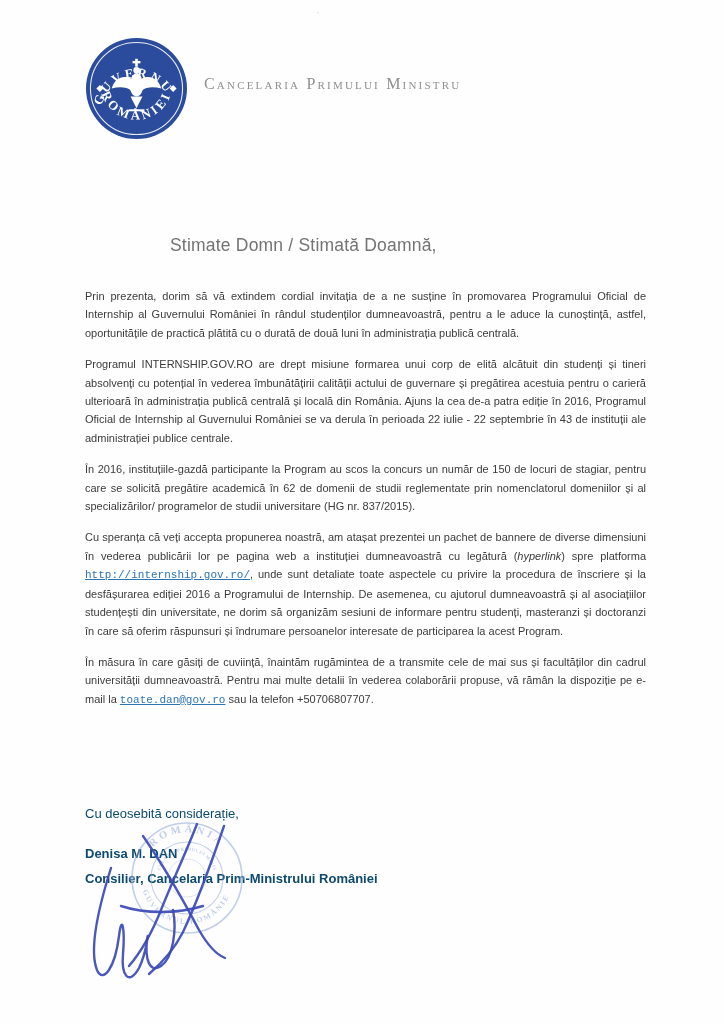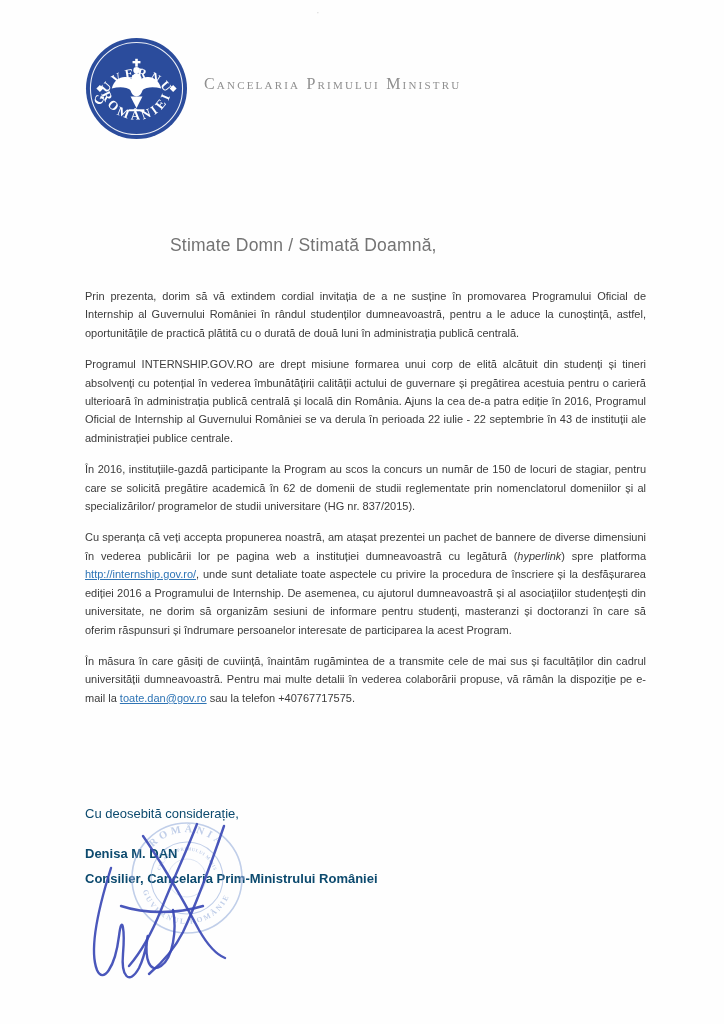--- a/index.html
+++ b/index.html
@@ -31,21 +31,21 @@
     position:absolute; left:170px; top:235px;
     font-size:17.5px; color:#737373; letter-spacing:0.2px;
   }
   .body-text {
     position:absolute; left:85px; top:287px; width:561px;
     font-size:11px; line-height:18.4px; text-align:justify;
     color:#3b3b3b;
   }
   .body-text p { margin:0 0 13px 0; }
   .italic { font-style:italic; }
-  a.link { color:#2e74b5; text-decoration:underline; cursor:pointer; }
+  a.link { color:#2e74b5; text-decoration:underline; cursor:pointer;font-family:Liberation Mono, monospace; }
   .closing, .signer-name, .signer-title {
     position:absolute; left:85px; font-size:13px; color:#0c4a6e;
   }
   .closing { top:806px; }
   .signer-name { top:846px; font-weight:bold; }
   .signer-title { top:871px; font-weight:bold; }
   
   .signature-block {
     position:absolute; left:85px; top:810px;
     width:220px; height:200px; pointer-events:none;
@@ -93,21 +93,21 @@
     <div class="agency">Cancelaria Primului Ministru</div>
   </header>
 
   <div class="salutation">Stimate Domn / Stimată Doamnă,</div>
 
   <div class="body-text">
       <p><span>Prin prezenta, dorim să vă extindem cordial invitația de a ne susține în promovarea Programului Oficial de Internship al Guvernului României în rândul studenților dumneavoastră, pentru a le aduce la cunoștință, astfel, oportunitățile de practică plătită cu o durată de două luni în administrația publică centrală.</span></p>
       <p><span>Programul INTERNSHIP.GOV.RO are drept misiune formarea unui corp de elită alcătuit din studenți și tineri absolvenți cu potențial în vederea îmbunătățirii calității actului de guvernare și pregătirea acestuia pentru o carieră ulterioară în administrația publică centrală și locală din România. Ajuns la cea de-a patra ediție în 2016, Programul Oficial de Internship al Guvernului României se va derula în perioada 22 iulie - 22 septembrie în 43 de instituții ale administrației publice centrale.</span></p>
       <p><span>În 2016, instituțiile-gazdă participante la Program au scos la concurs un număr de 150 de locuri de stagiar, pentru care se solicită pregătire academică în 62 de domenii de studii reglementate prin nomenclatorul domeniilor și al specializărilor/ programelor de studii universitare (HG nr. 837/2015).</span></p>
       <p><span>Cu speranța că veți accepta propunerea noastră, am atașat prezentei un pachet de bannere de diverse dimensiuni în vederea publicării lor pe pagina web a instituției dumneavoastră cu legătură (</span><span class="italic">hyperlink</span><span>) spre platforma </span><a class="link">http://internship.gov.ro/</a><span>, unde sunt detaliate toate aspectele cu privire la procedura de înscriere și la desfășurarea ediției 2016 a Programului de Internship. De asemenea, cu ajutorul dumneavoastră și al asociațiilor studențești din universitate, ne dorim să organizăm sesiuni de informare pentru studenți, masteranzi și doctoranzi în care să oferim răspunsuri și îndrumare persoanelor interesate de participarea la acest Program.</span></p>
-      <p><span>În măsura în care găsiți de cuviință, înaintăm rugămintea de a transmite cele de mai sus și facultăților din cadrul universității dumneavoastră. Pentru mai multe detalii în vederea colaborării propuse, vă rămân la dispoziție pe e-mail la </span><a class="link">toate.dan@gov.ro</a><span> sau la telefon +40767717575.</span></p>
+      <p><span>În măsura în care găsiți de cuviință, înaintăm rugămintea de a transmite cele de mai sus și facultăților din cadrul universității dumneavoastră. Pentru mai multe detalii în vederea colaborării propuse, vă rămân la dispoziție pe e-mail la </span><a class="link">toate.dan@gov.ro</a><span> sau la telefon +50706807707.</span></p>
     </div>
 
   <div class="closing">Cu deosebită considerație,</div>
   <div class="signer-name">Denisa M. DAN</div>
   <div class="signer-title">Consilier, Cancelaria Prim-Ministrului României</div>
 
   <svg class="signature-block" viewBox="0 0 220 200">
     <g opacity="0.55">
       <defs>
         <path id="stampTop" d="M 58.8 52.4 A 46 46 0 0 1 145.2 52.4"></path>

